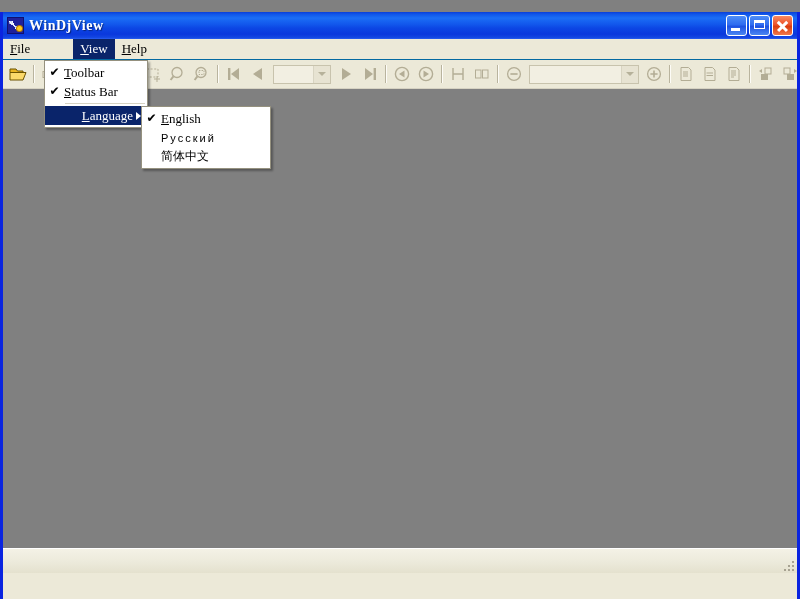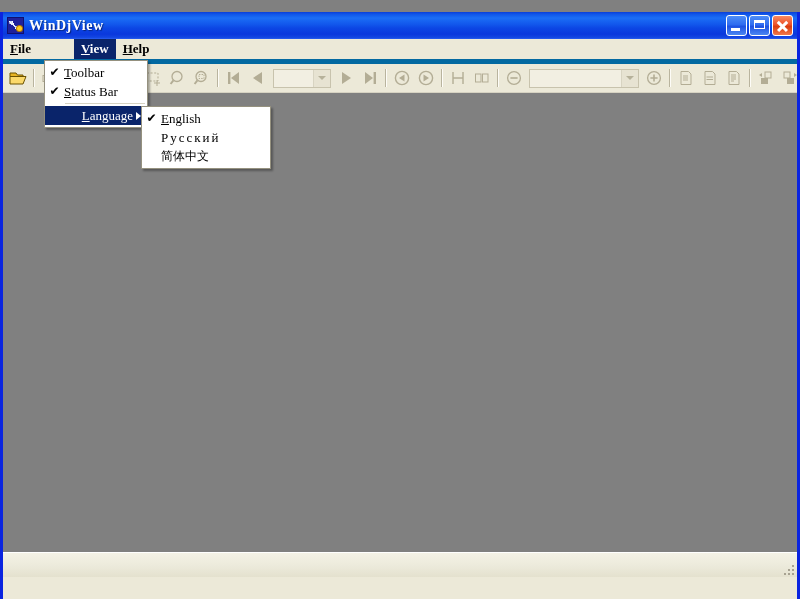--- a/index.html
+++ b/index.html
@@ -124,22 +124,21 @@
   .capbtn.close .x2 { transform: rotate(-45deg); }
 
   
   #menubar {
     height: 20px;
     background: #ece9d8;
     display: flex;
     align-items: stretch;
     position: relative;
     z-index: 40;
-    border-bottom: 5px solid #0369a1;
-    font-weight: bold;
+    border-bottom: 1px solid #0369a1;
   }
   .menu-top {
     padding: 0 7px;
     display: flex;
     align-items: center;
     font-family: "Liberation Serif", serif;
     font-size: 13px;
     color: #000;
     cursor: default;
     white-space: nowrap;
@@ -284,21 +283,21 @@
     border-bottom: 4px solid transparent;
     border-left: 5px solid #000;
   }
   .mi.sel .submenu-arrow { border-left-color: #ffffff; }
   .msep {
     height: 1px;
     background: #d6d2c2;
     margin: 2px 2px 2px 20px;
   }
   .cjk { font-family: "DejaVu Sans", sans-serif; font-size: 12px; }
-  .cyr { font-family: Liberation Serif, serif; font-size: 13px; letter-spacing: 2px; }
+  .cyr { font-family: Liberation Sans, sans-serif; font-size: 11px; letter-spacing: 2px; }
 </style>
 </head>
 <body>
 
 <div id="window">
 
   <div id="titlebar">
     <div id="app-icon">
       <div class="fan"></div>
       <div class="dot"></div>

